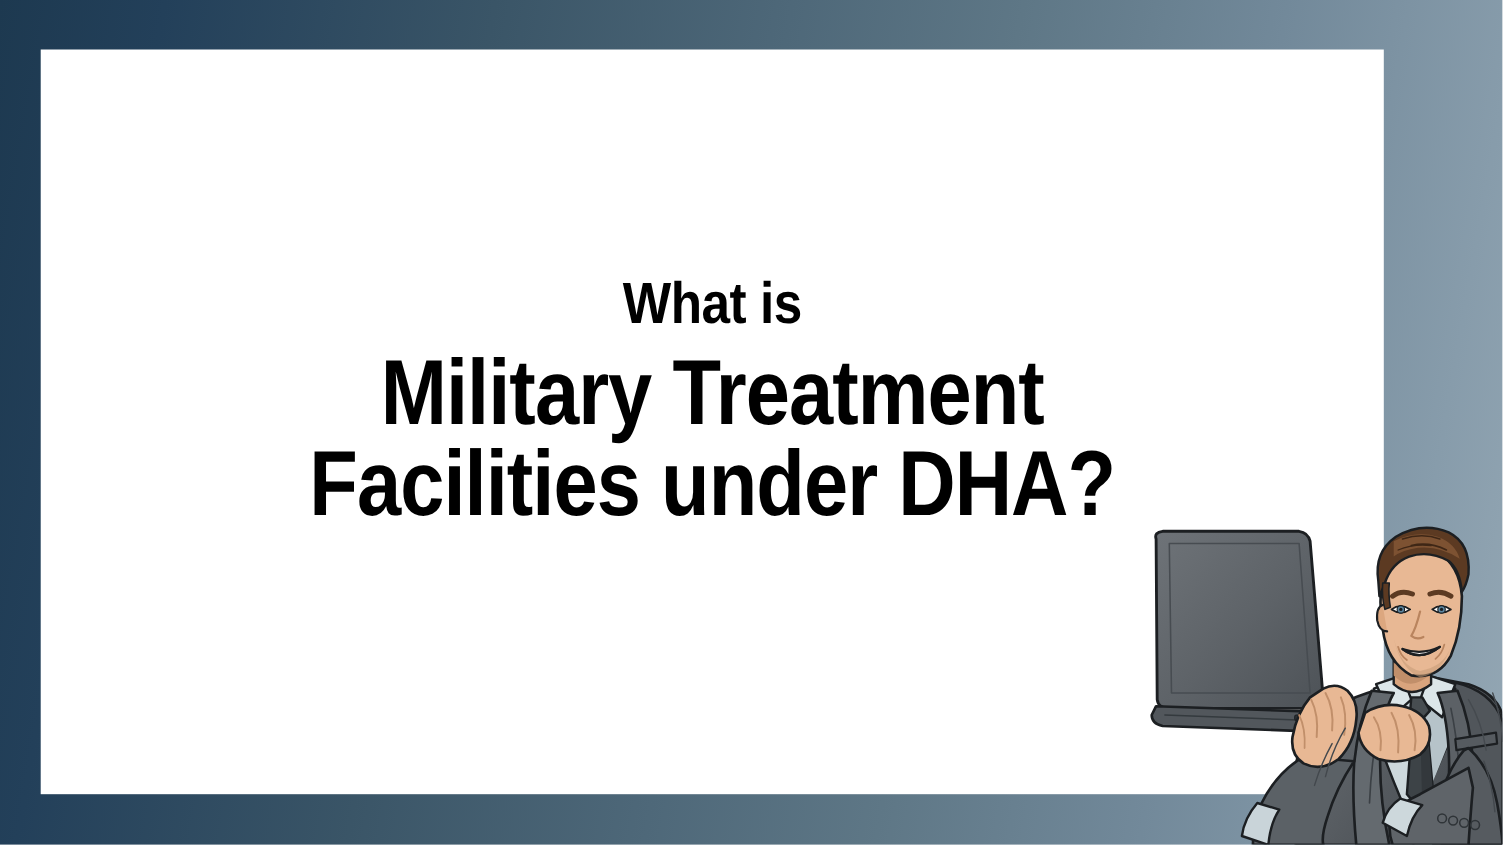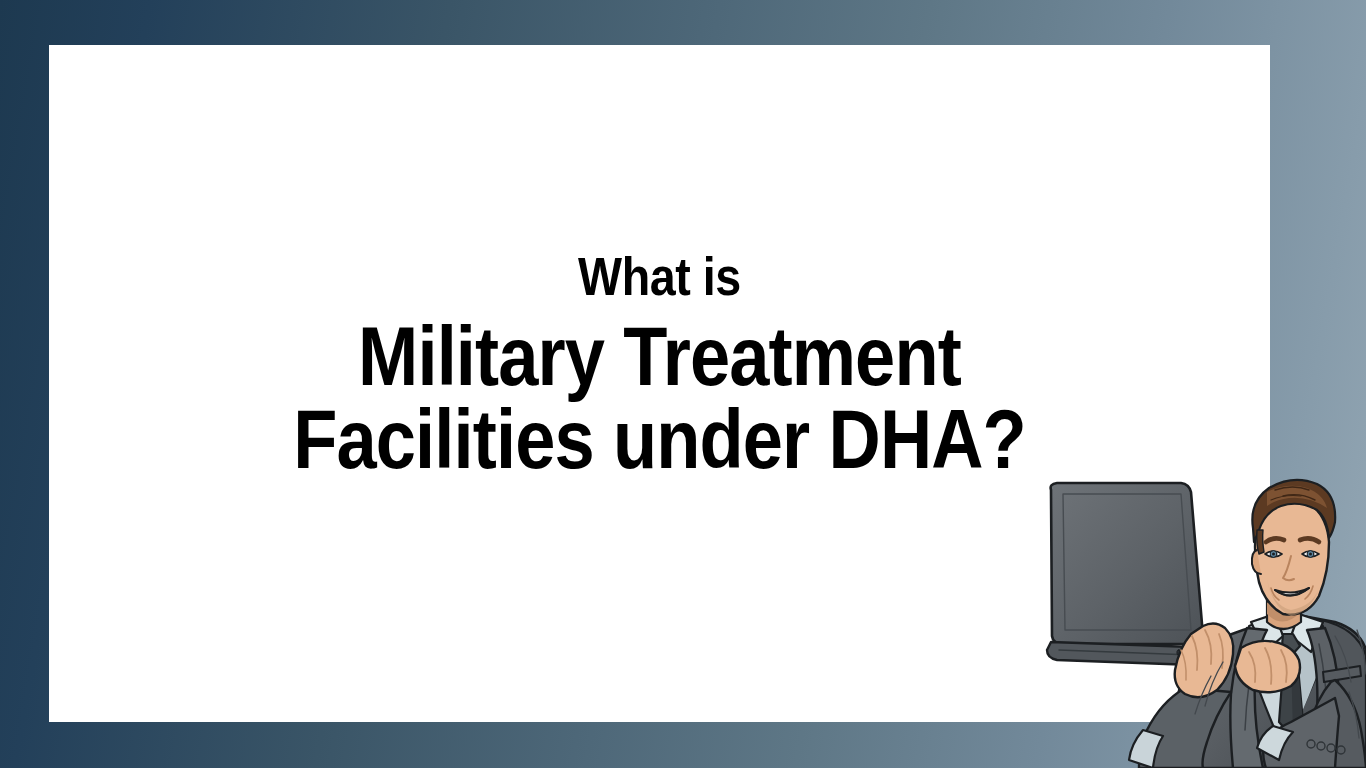--- a/index.html
+++ b/index.html
@@ -20,21 +20,21 @@
       #5e7786 62%,
       #72899a 78%,
       #879cab 92%,
       #94a7b4 100%);
     overflow:hidden;
   }
 
   
   #content-card {
     position:absolute;
-    left:49px; top:45px;
+    left:37px; top:45px;
     width:1221px; height:677px;
     background:#ffffff;
     overflow:visible;
   }
 
   
   #title-block {
     position:absolute;
     left:0; right:0;
     top:205px;

